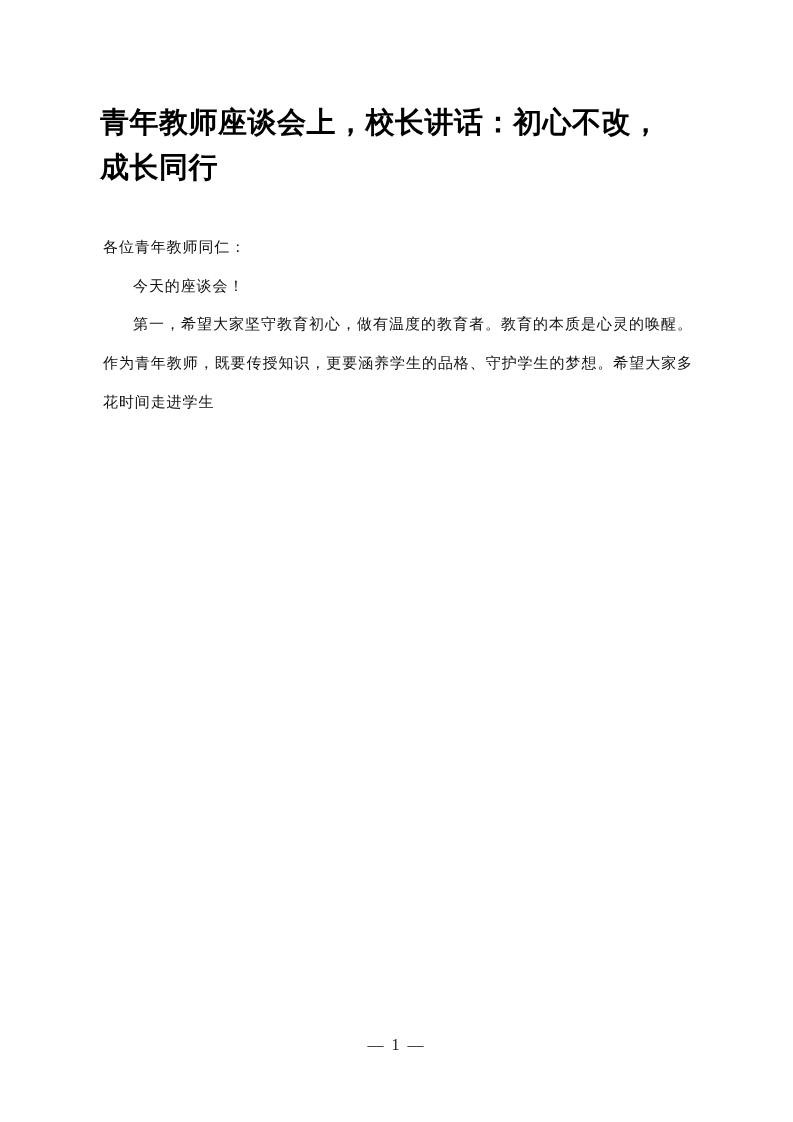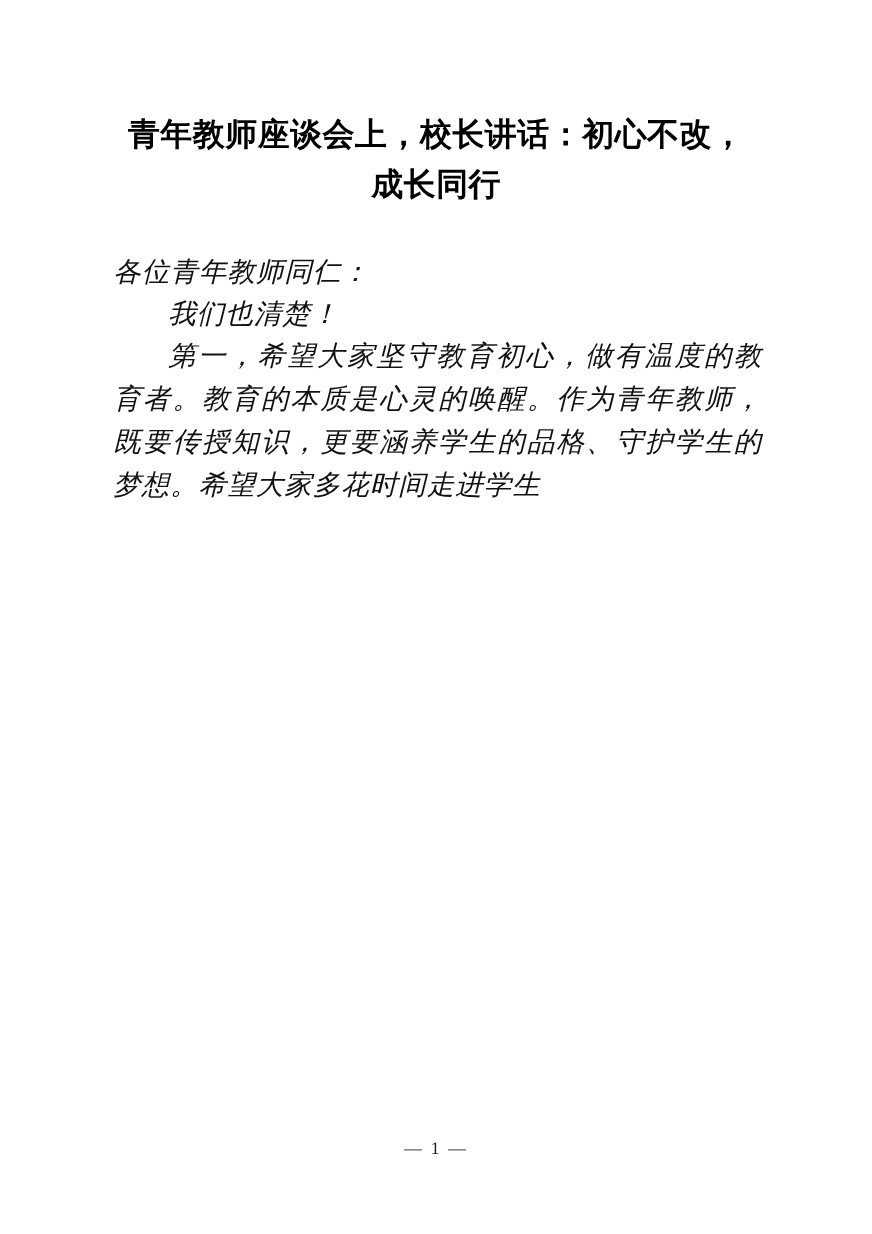--- a/index.html
+++ b/index.html
@@ -25,49 +25,48 @@
     background: #ffffff;
     box-sizing: border-box;
   }
 
   
   .doc-title {
     position: absolute;
     left: 100px;
     top: 100px;
     width: 593px;
-    text-align: center;
+    text-align: left;
     font-family: "DejaVu Sans", "Liberation Sans", sans-serif;
     font-weight: 700;
     font-size: 29px;
     line-height: 45px;
     letter-spacing: 0.5px;
     color: #000000;
     white-space: pre-line;
   }
 
   
   .doc-body {
     position: absolute;
     left: 103px;
     top: 228px;
     width: 590px;
   }
 
   .para {
     font-family: "DejaVu Serif", "Liberation Serif", serif;
-    font-size: 25px;
+    font-size: 15px;
     line-height: 38.7px;
     color: #111111;
     margin: 0;
     text-align: justify;
     text-justify: inter-character;
     text-align-last: left;
     letter-spacing: 0.9px;
-    font-style: italic;
     font-weight: 400;
   }
 
   .para.salutation {
     text-indent: 0;
   }
 
   .para.indent {
     text-indent: 2em;
   }
@@ -88,19 +87,19 @@
 </head>
 <body>
 
 <div class="page">
 
   <div class="doc-title">青年教师座谈会上，校长讲话：初心不改，
 成长同行</div>
 
   <div class="doc-body">
     <p class="para salutation">各位青年教师同仁：</p>
-    <p class="para indent">我们也清楚！</p>
+    <p class="para indent">今天的座谈会！</p>
     <p class="para indent">第一，希望大家坚守教育初心，做有温度的教育者。教育的本质是心灵的唤醒。作为青年教师，既要传授知识，更要涵养学生的品格、守护学生的梦想。希望大家多花时间走进学生</p>
   </div>
 
   <div class="page-footer">— 1 —</div>
 
 </div>
 
 </body></html>

